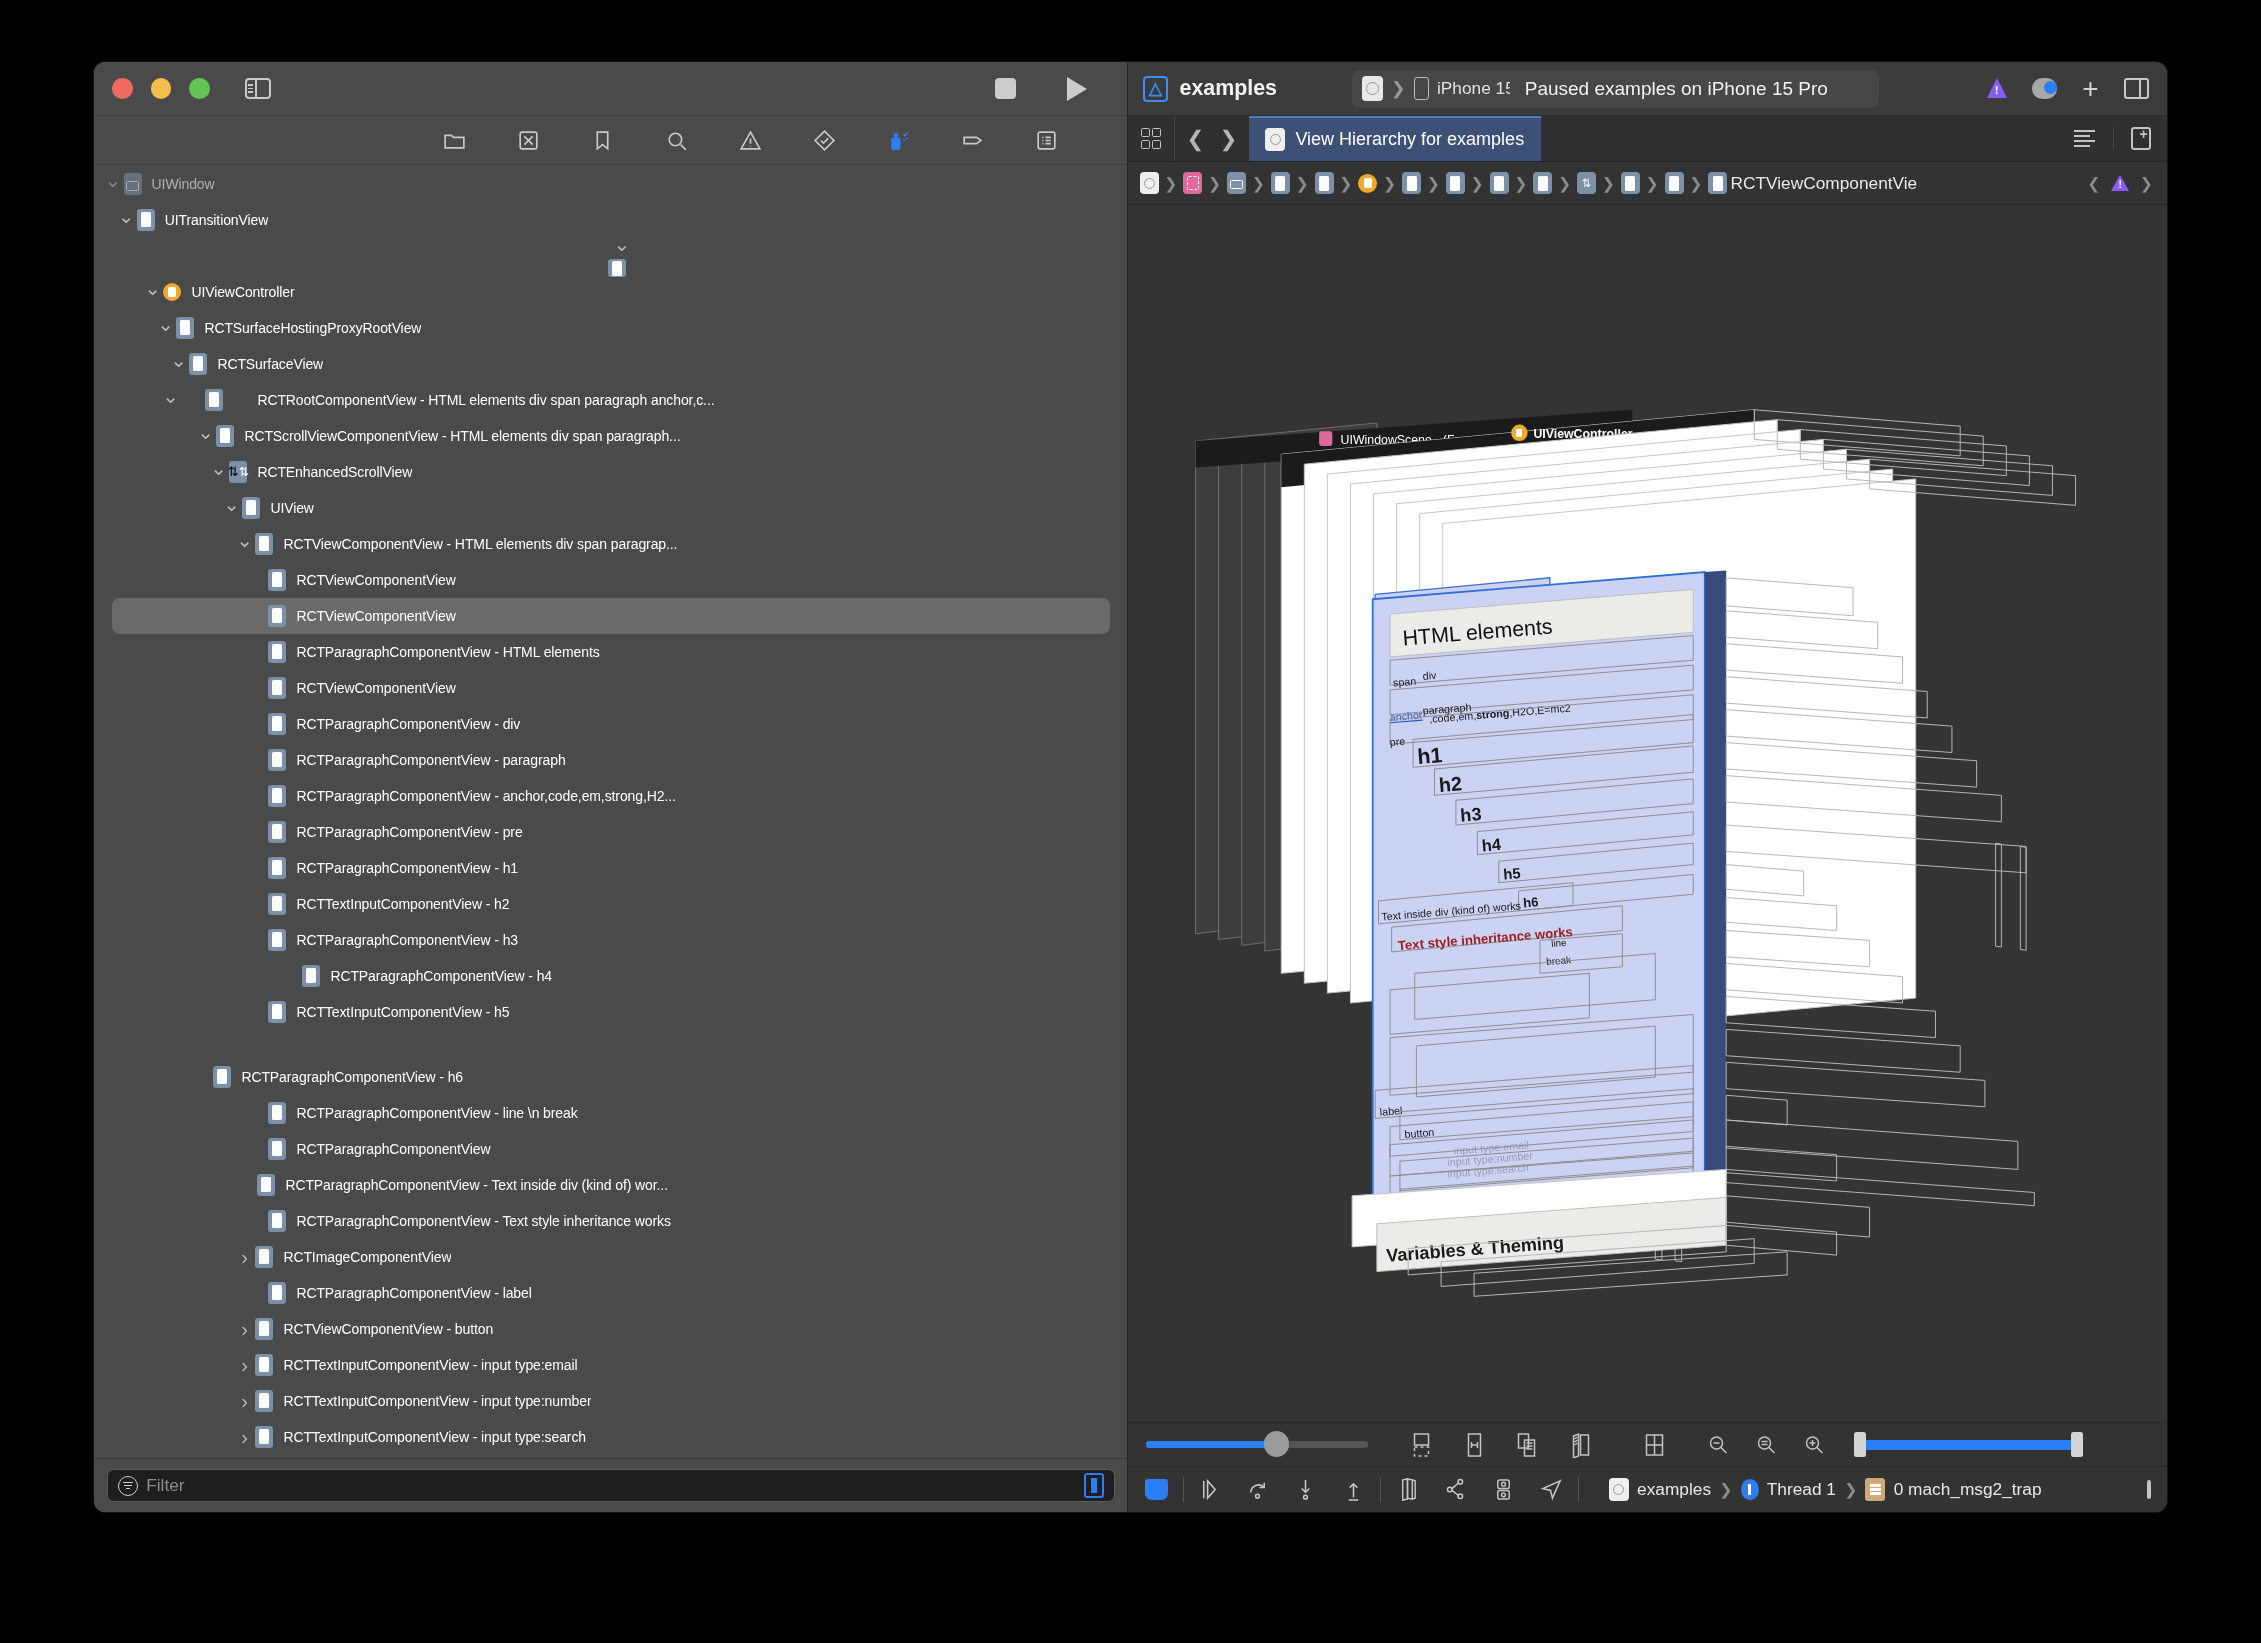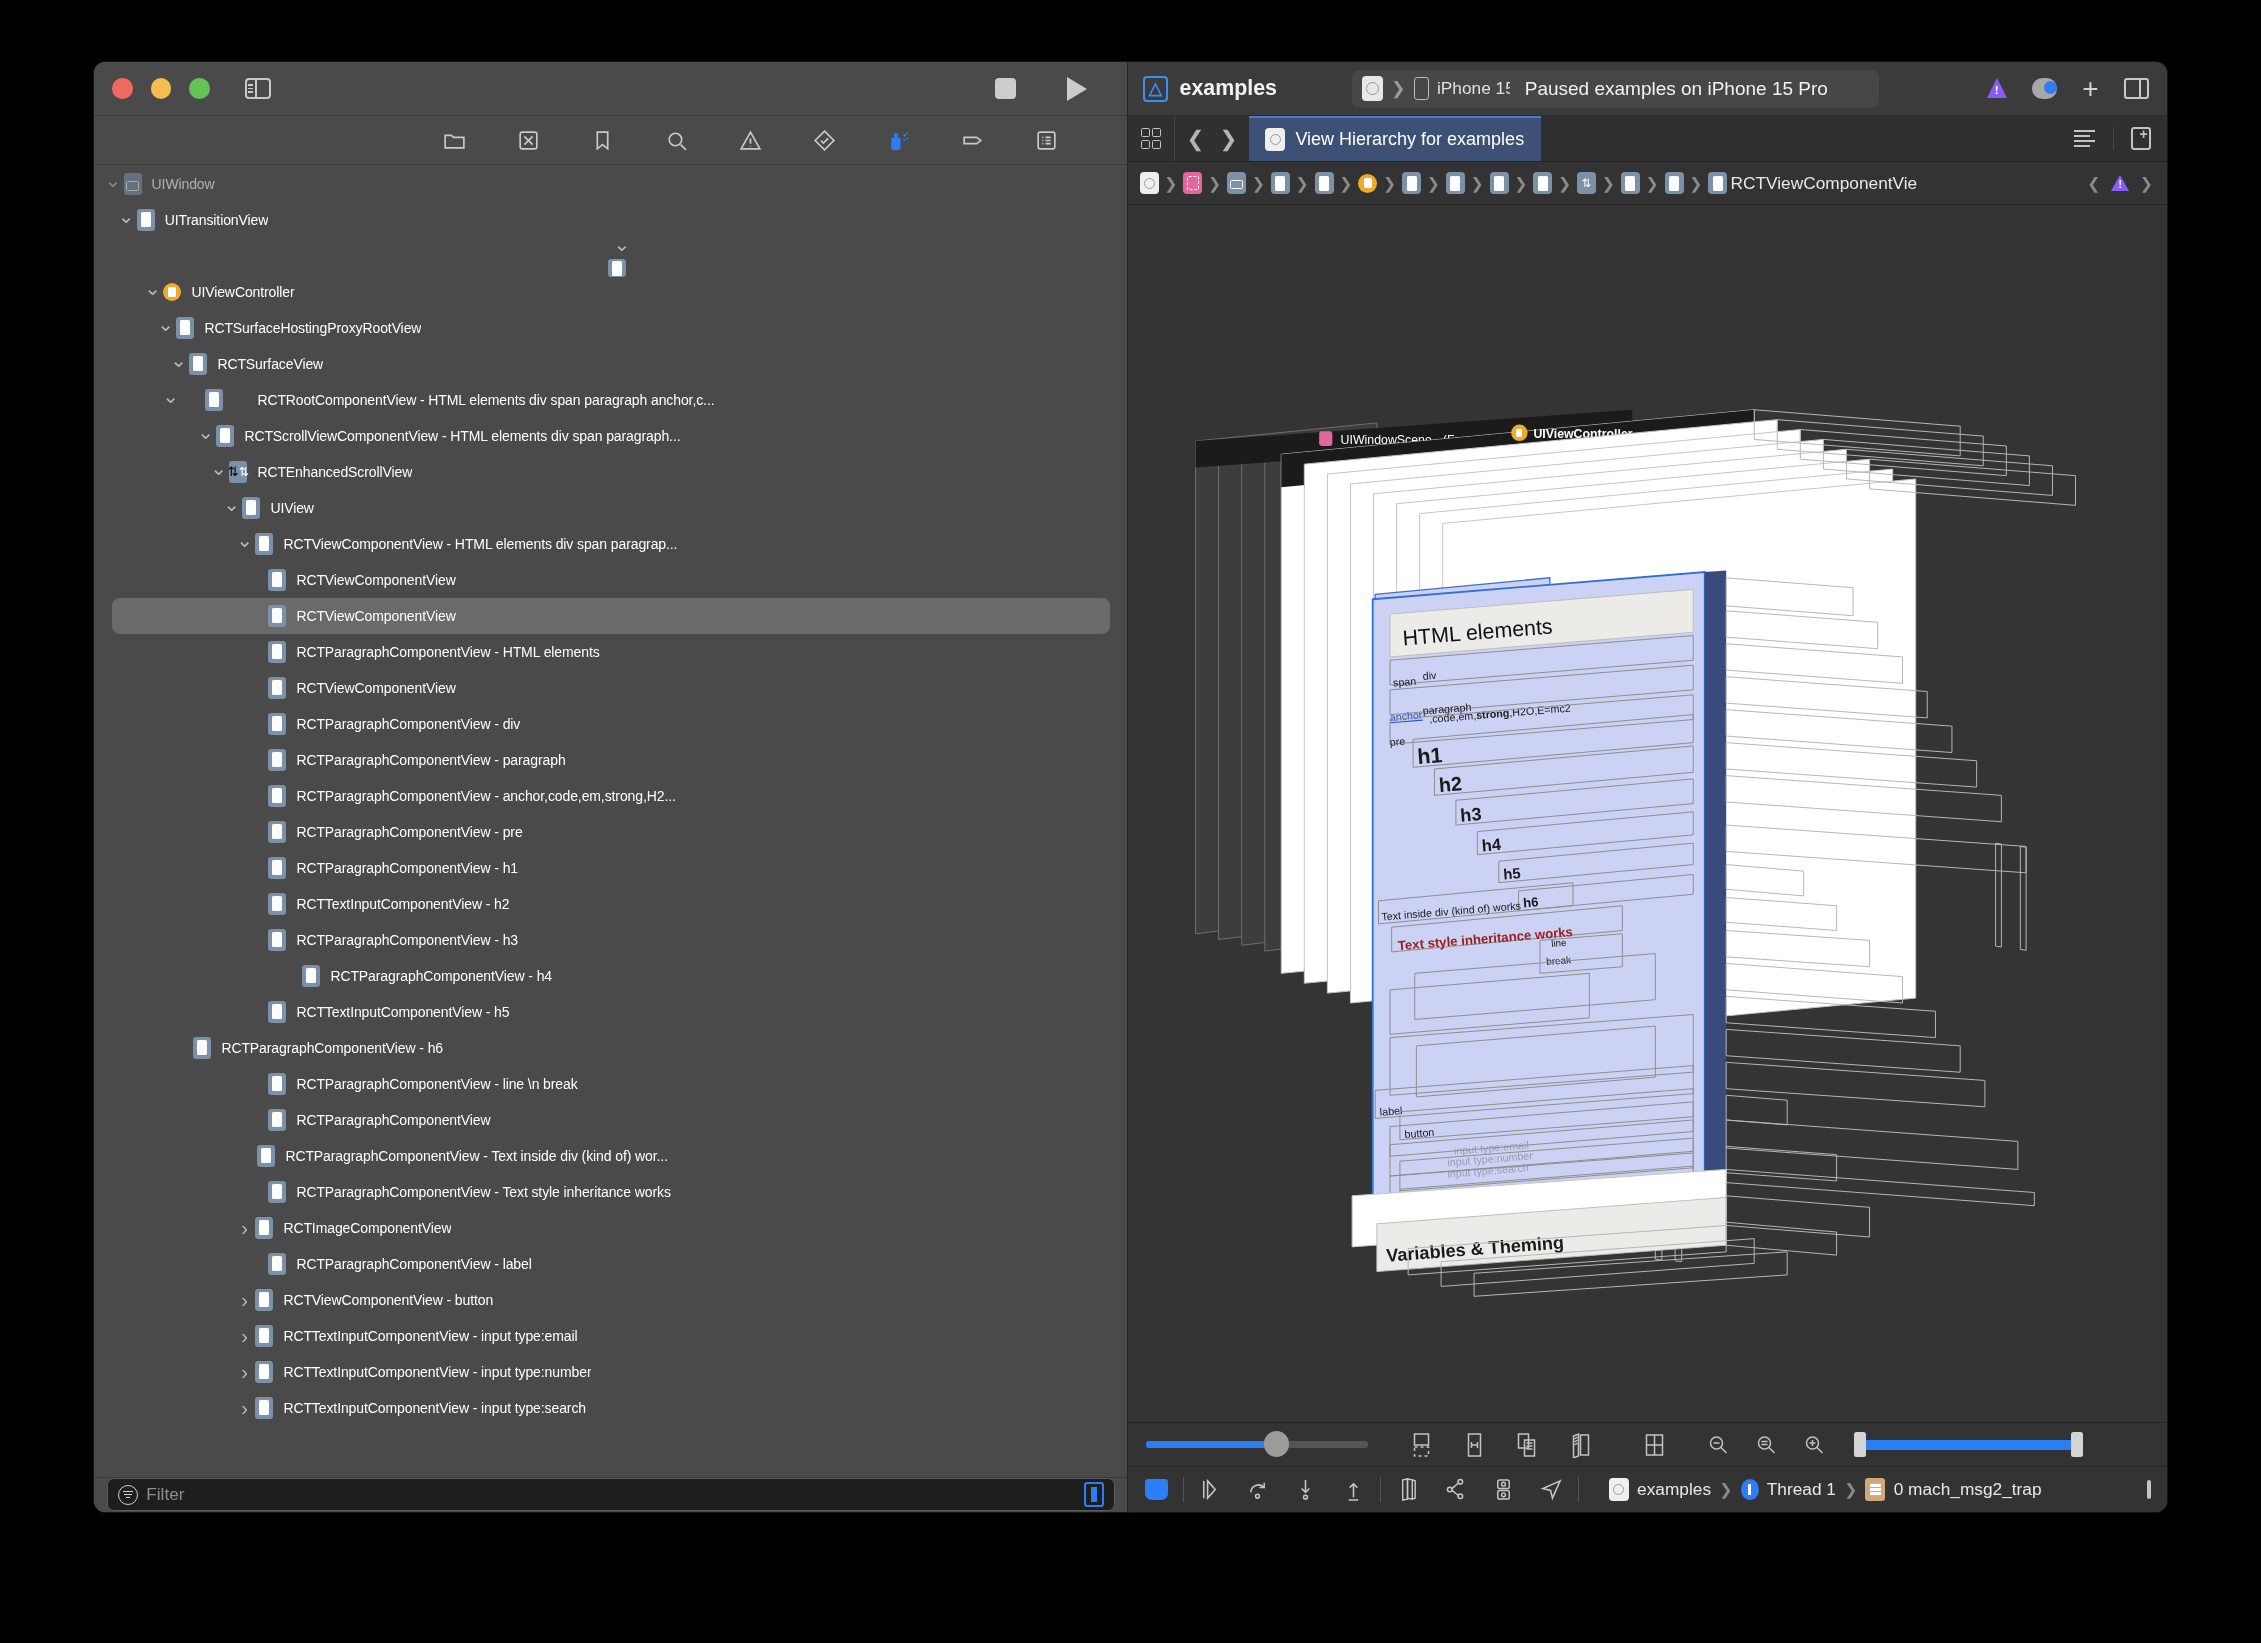--- a/index.html
+++ b/index.html
@@ -126,23 +126,23 @@
   }
   .tlabel {
     color: #ffffff; font-size: 14px;
     letter-spacing: -0.1px;
     overflow: hidden; text-overflow: ellipsis; white-space: nowrap;
   }
   .trow.cut { opacity: 0.55; }
 
   .filterbar {
     position: absolute; bottom: 0; left: 0; right: 0;
-    height: 35px; background: #4a4a4a;
+    height: 54px; background: #4a4a4a;
     border-top: 0.8px solid #3a3a3a;
-    display: flex; align-items: flex-start;
+    display: flex; align-items: center;
     padding: 0 13px;
   }
   .filterfield {
     flex: 1; height: 33px;
     background: #1e1e1e;
     border: 0.8px solid #5c5c5c;
     border-radius: 6.6px;
     display: flex; align-items: center;
     padding: 0 10px;
     gap: 8.2px;
@@ -527,21 +527,21 @@
       <div class="trow" style="padding-left: 153px; margin-left: 34px;">
         <span class="twist none"></span>
         <span class="ticon view"></span>
         <span class="tlabel">RCTParagraphComponentView - h4</span>
       </div>
       <div class="trow" style="padding-left: 153px;">
         <span class="twist none"></span>
         <span class="ticon view"></span>
         <span class="tlabel">RCTTextInputComponentView - h5</span>
       </div>
-      <div class="trow" style="padding-left: 78px;">
+      <div class="trow" style="padding-left: 98px; margin-top: 29px;">
         <span class="twist none"></span>
         <span class="ticon view"></span>
         <span class="tlabel">RCTParagraphComponentView - h6</span>
       </div>
       <div class="trow" style="padding-left: 153px;">
         <span class="twist none"></span>
         <span class="ticon view"></span>
         <span class="tlabel">RCTParagraphComponentView - line \n break</span>
       </div>
       <div class="trow" style="padding-left: 153px;">

